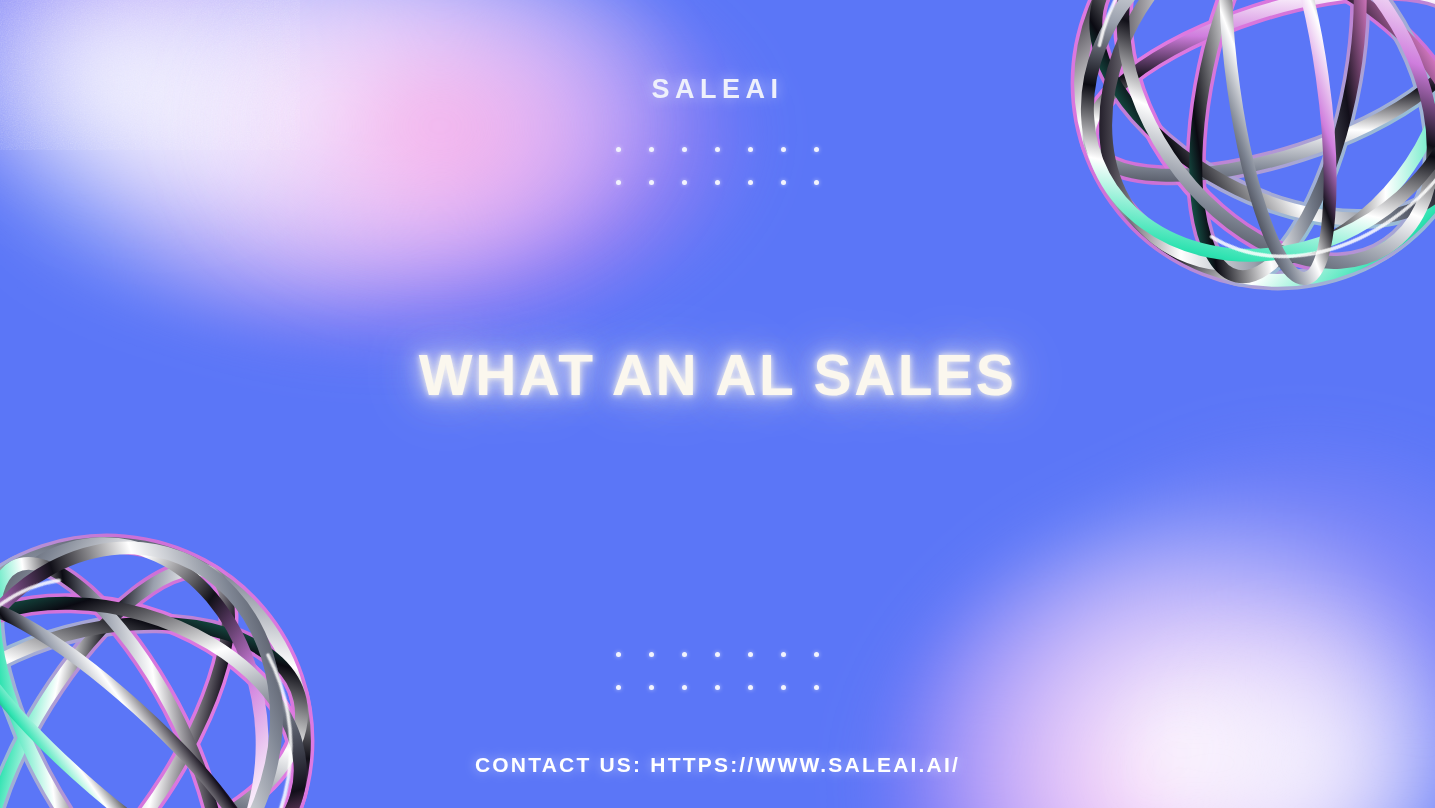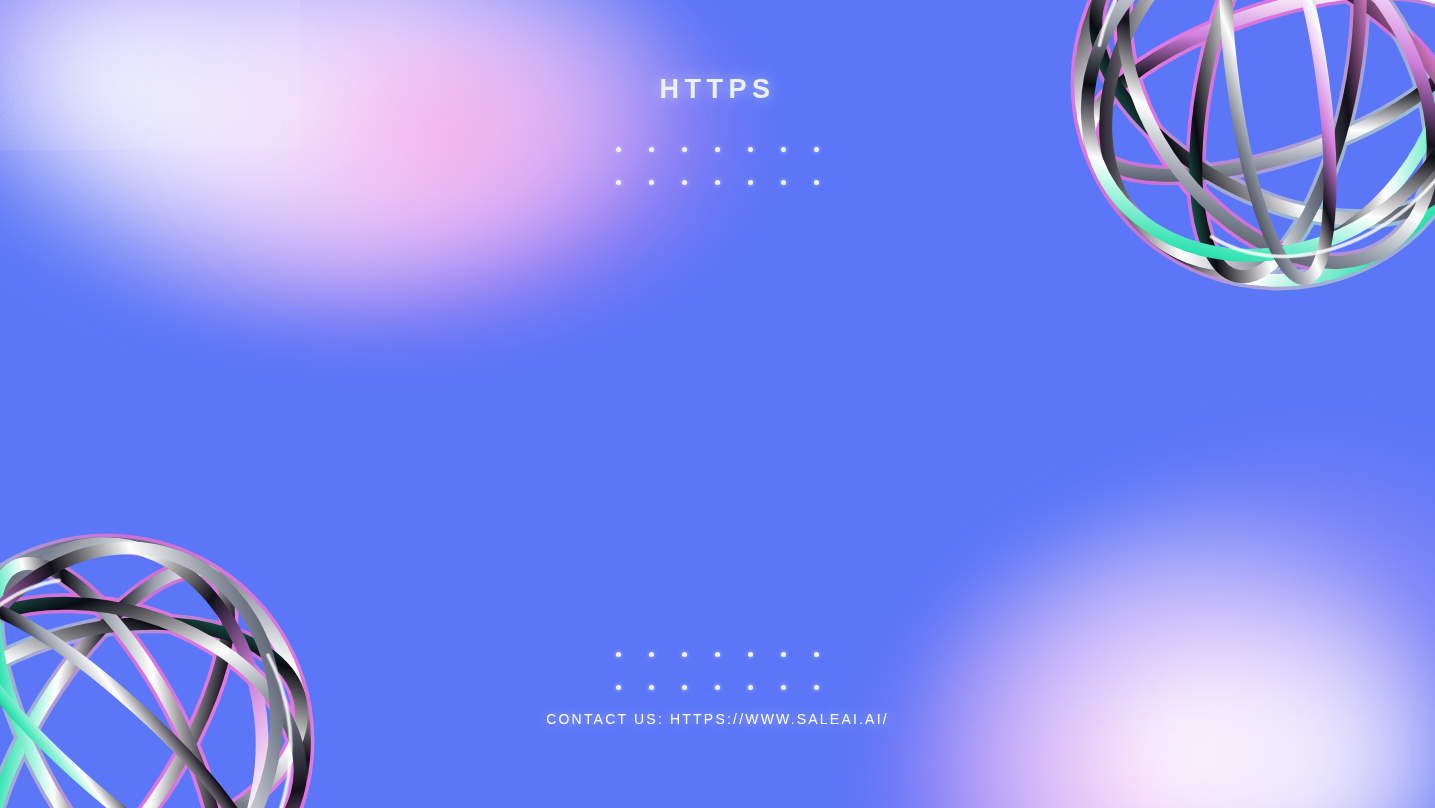--- a/index.html
+++ b/index.html
@@ -134,23 +134,23 @@
       0 0 6px rgba(255,252,238,0.95),
       0 0 20px rgba(255,250,235,0.85),
       0 0 44px rgba(255,245,225,0.65),
       0 0 80px rgba(255,240,215,0.40);
     text-transform: uppercase;
   }
   #headline .hl-line { display: block; white-space: nowrap; }
 
   #contact {
     position: absolute;
-    top: 711px;
-    font-size: 14px;
-    font-weight: 400;
+    top: 753px;
+    font-size: 21px;
+    font-weight: 700;
     letter-spacing: 2.2px;
     color: #ffffff;
     text-shadow: 0 0 12px rgba(255,255,255,0.55);
     white-space: nowrap;
   }
 </style>
 </head>
 <body>
 
 <div id="slide">
@@ -254,40 +254,41 @@
       </g>
       <g stroke="#ffffff" stroke-width="3" opacity="0.85">
         <path d="M48 168 A168 168 0 0 1 200 36"></path>
         <path d="M62 236 A168 132 0 0 0 250 356" transform="rotate(-52 200 200)"></path>
       </g>
     </g>
   </svg>
 
   <div id="content">
 
-    <div id="logo">HTTPS</div>
+    <div id="logo">SALEAI</div>
 
     <div class="dot-grid" id="dots-top">
       <span class="dot"></span>
       <span class="dot"></span>
       <span class="dot"></span>
       <span class="dot"></span>
       <span class="dot"></span>
       <span class="dot"></span>
       <span class="dot"></span>
       <span class="dot"></span>
       <span class="dot"></span>
       <span class="dot"></span>
       <span class="dot"></span>
       <span class="dot"></span>
       <span class="dot"></span>
       <span class="dot"></span>
     </div>
 
     <h1 id="headline">
+      <span class="hl-line">WHAT AN AL SALES</span>
     </h1>
 
     <div class="dot-grid" id="dots-bottom">
       <span class="dot"></span>
       <span class="dot"></span>
       <span class="dot"></span>
       <span class="dot"></span>
       <span class="dot"></span>
       <span class="dot"></span>
       <span class="dot"></span>

